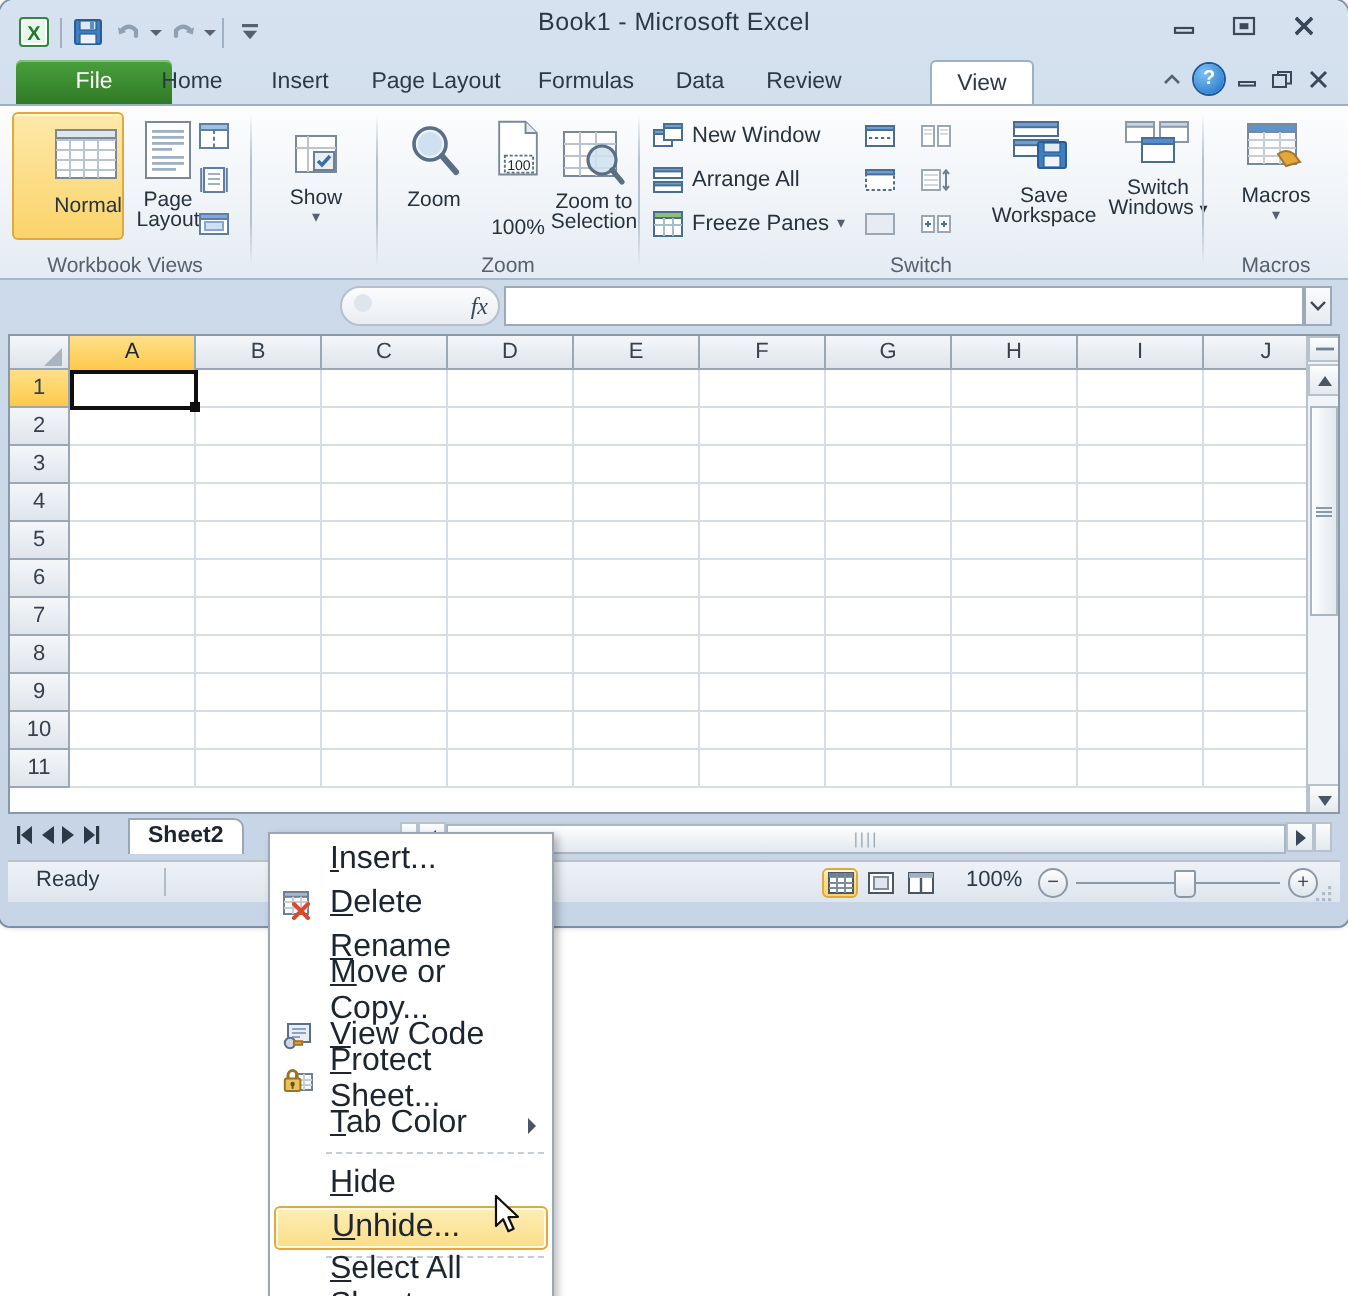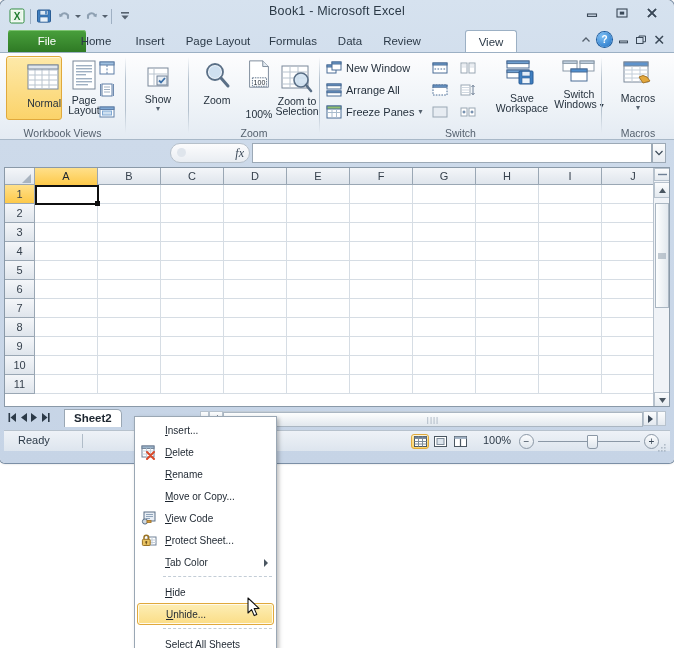--- a/index.html
+++ b/index.html
@@ -101,21 +101,21 @@
   #ztrack{flex:1;height:1px;background:#8b98a6;margin:0 4px;position:relative;}
   #zthumb{position:absolute;left:48%;top:-6px;width:9px;height:12px;background:linear-gradient(to bottom,#fcfdfe,#dfe6ed);border:1px solid #8b98a6;border-radius:1px 1px 3px 3px;}
   #grip{position:absolute;right:3px;bottom:2px;width:10px;height:10px;opacity:.55;}
 
   
   #ctxmenu{position:absolute;left:134px;top:416px;width:143px;
     background:#fff;border:1px solid #9aa7b4;box-shadow:2px 2px 4px rgba(0,0,0,.26);box-sizing:border-box;padding:2px 0;}
   #ctx-gutter{position:absolute;left:1px;top:1px;width:25px;bottom:1px;background:#fff;}
   .mi{position:relative;height:22px;display:flex;align-items:center;box-sizing:border-box;margin:0 2px;}
   .mi .mi-ico{width:24px;height:20px;flex:0 0 24px;display:flex;align-items:center;justify-content:center;}
-  .mi .mi-lbl{font-size:10px;color:#1d2630;padding-left:4px;}
+  .mi .mi-lbl{font-size:16px;color:#1d2630;padding-left:4px;}
   .mi .mi-lbl u{text-decoration:underline;}
   .mi .mi-sub{position:absolute;right:6px;top:8px;width:0;height:0;border-top:4px solid transparent;border-bottom:4px solid transparent;border-left:4px solid #4a5661;}
   .mi.hl{background:linear-gradient(to bottom,#fdeeb6,#fbdd86);border:1px solid #e0a93c;border-radius:3px;box-shadow:inset 0 0 0 1px #fffaeb;}
   .msep{height:1px;margin:3px 4px 3px 28px;border-top:1px dashed #c3cdd7;}
 
   
   #cursor{position:absolute;left:247px;top:597px;width:16px;height:22px;}
 </style>
 </head>
 <body>

